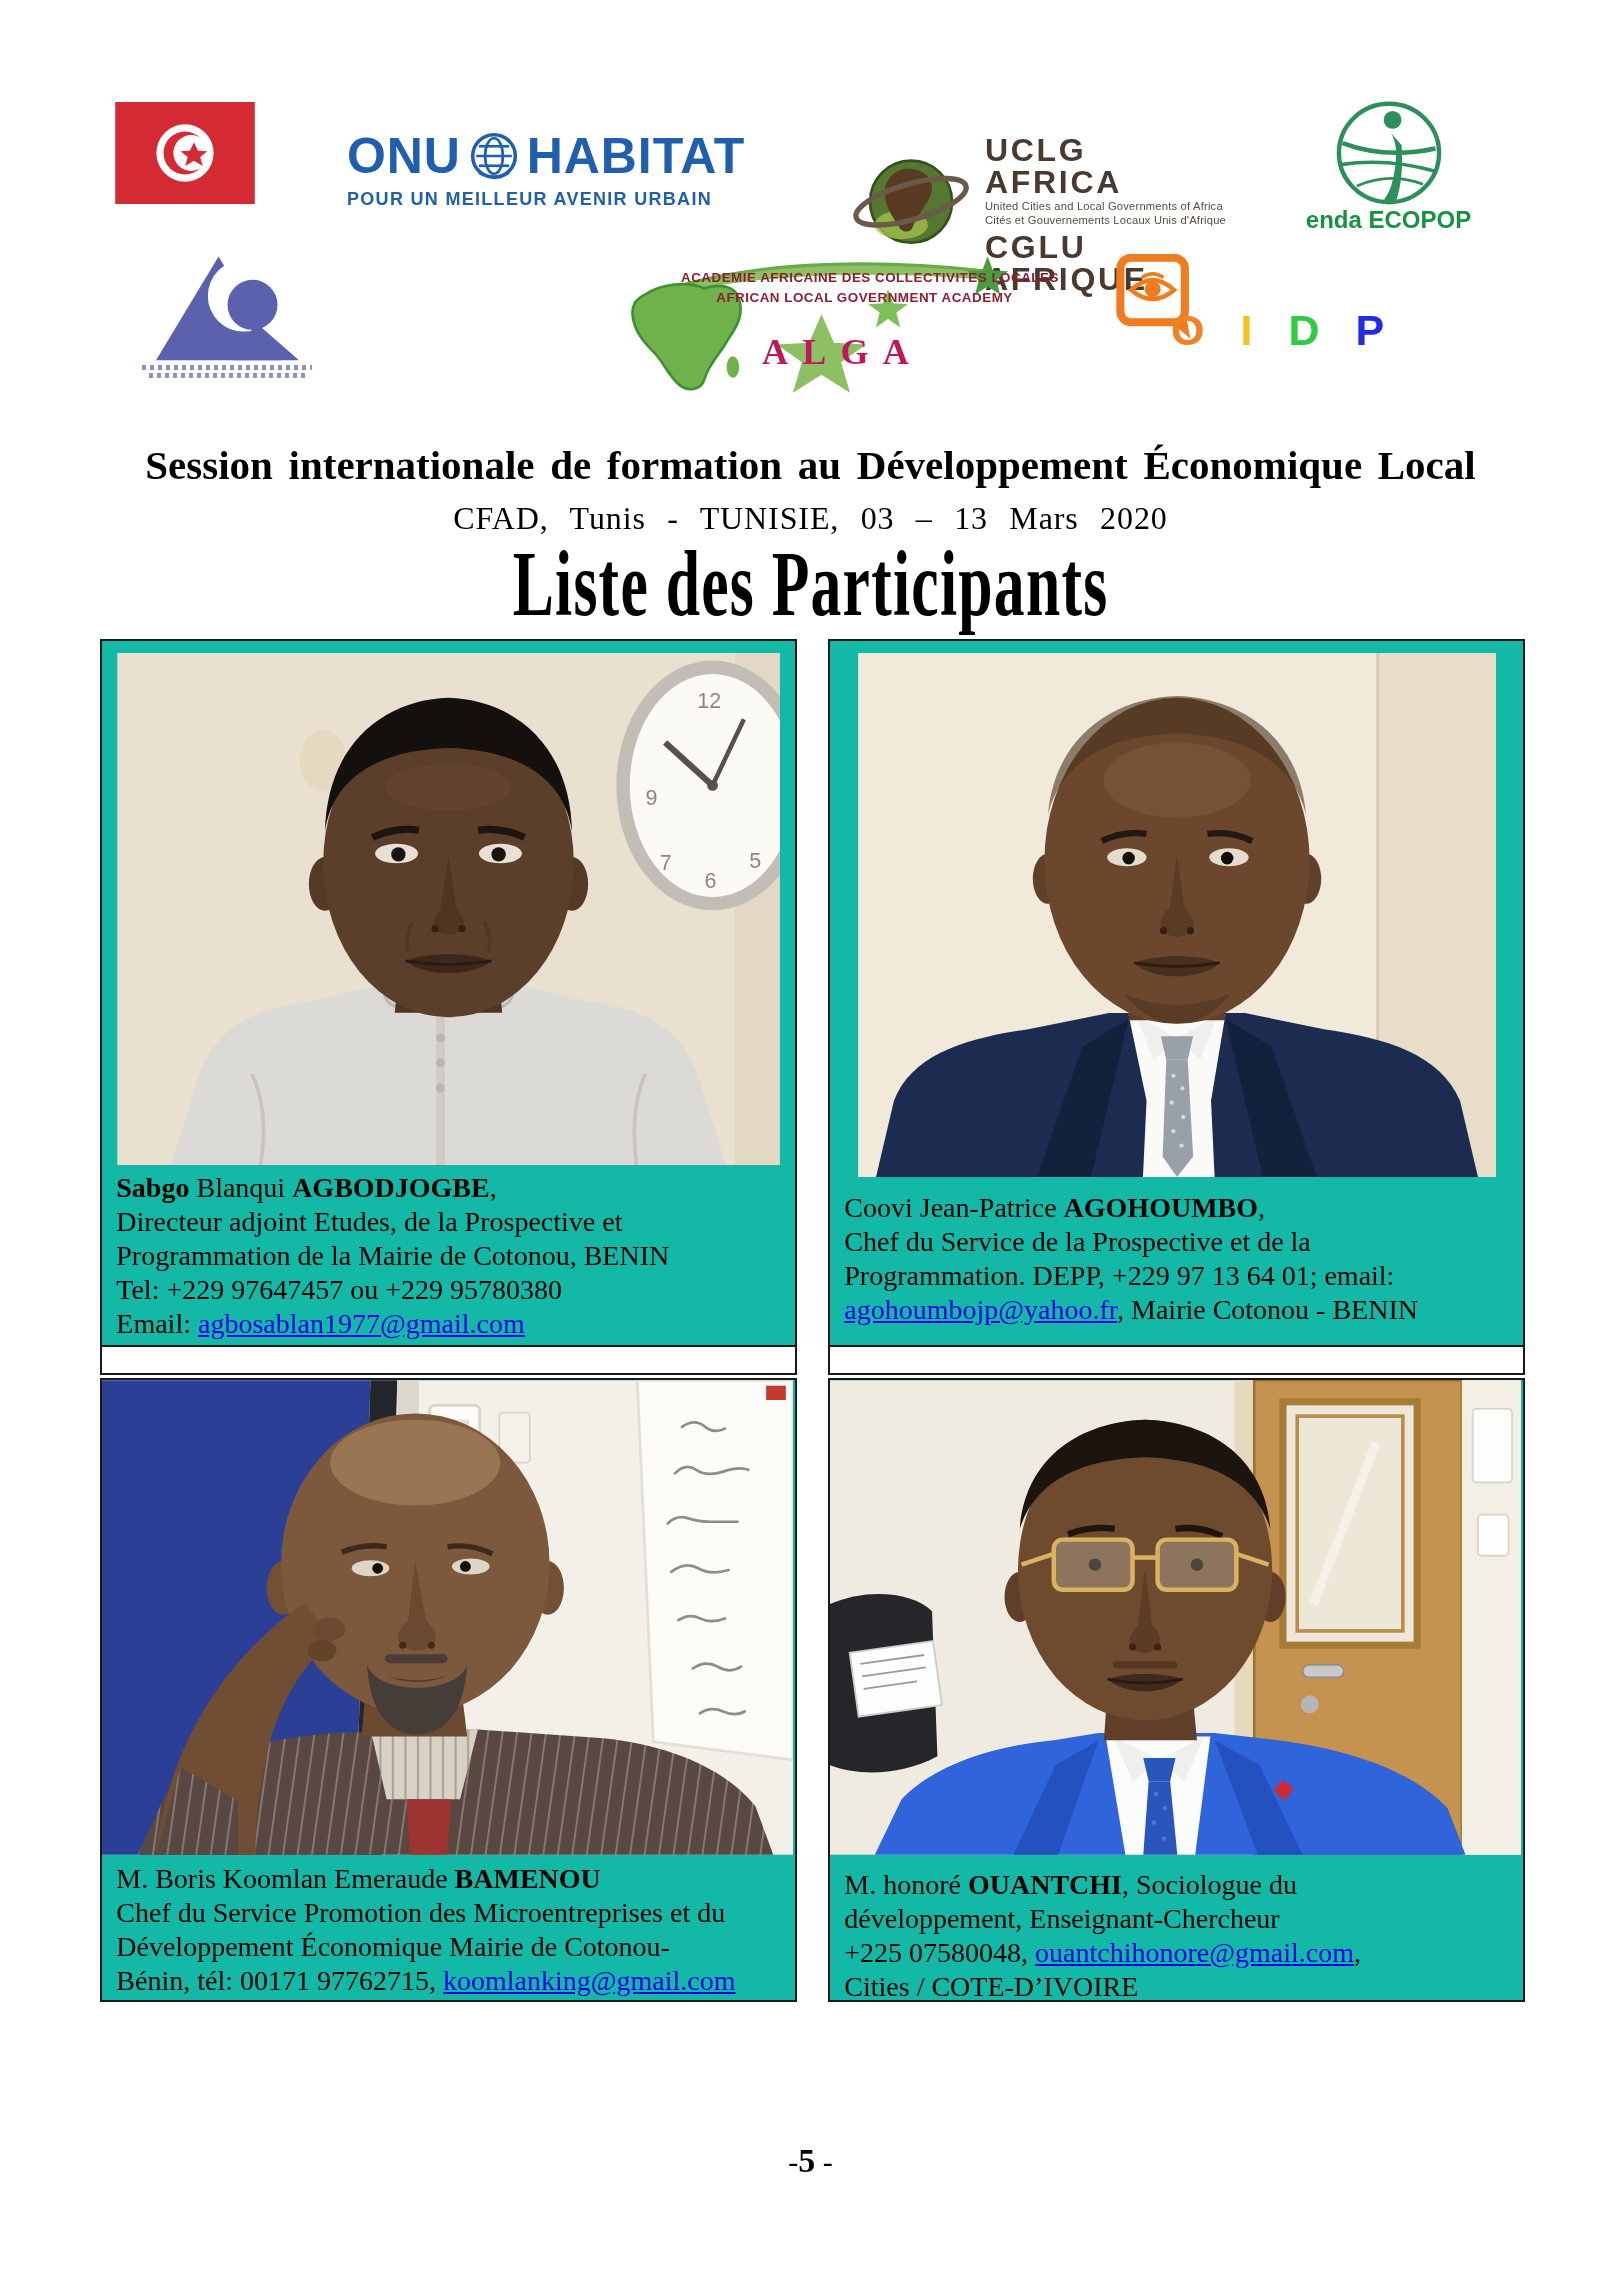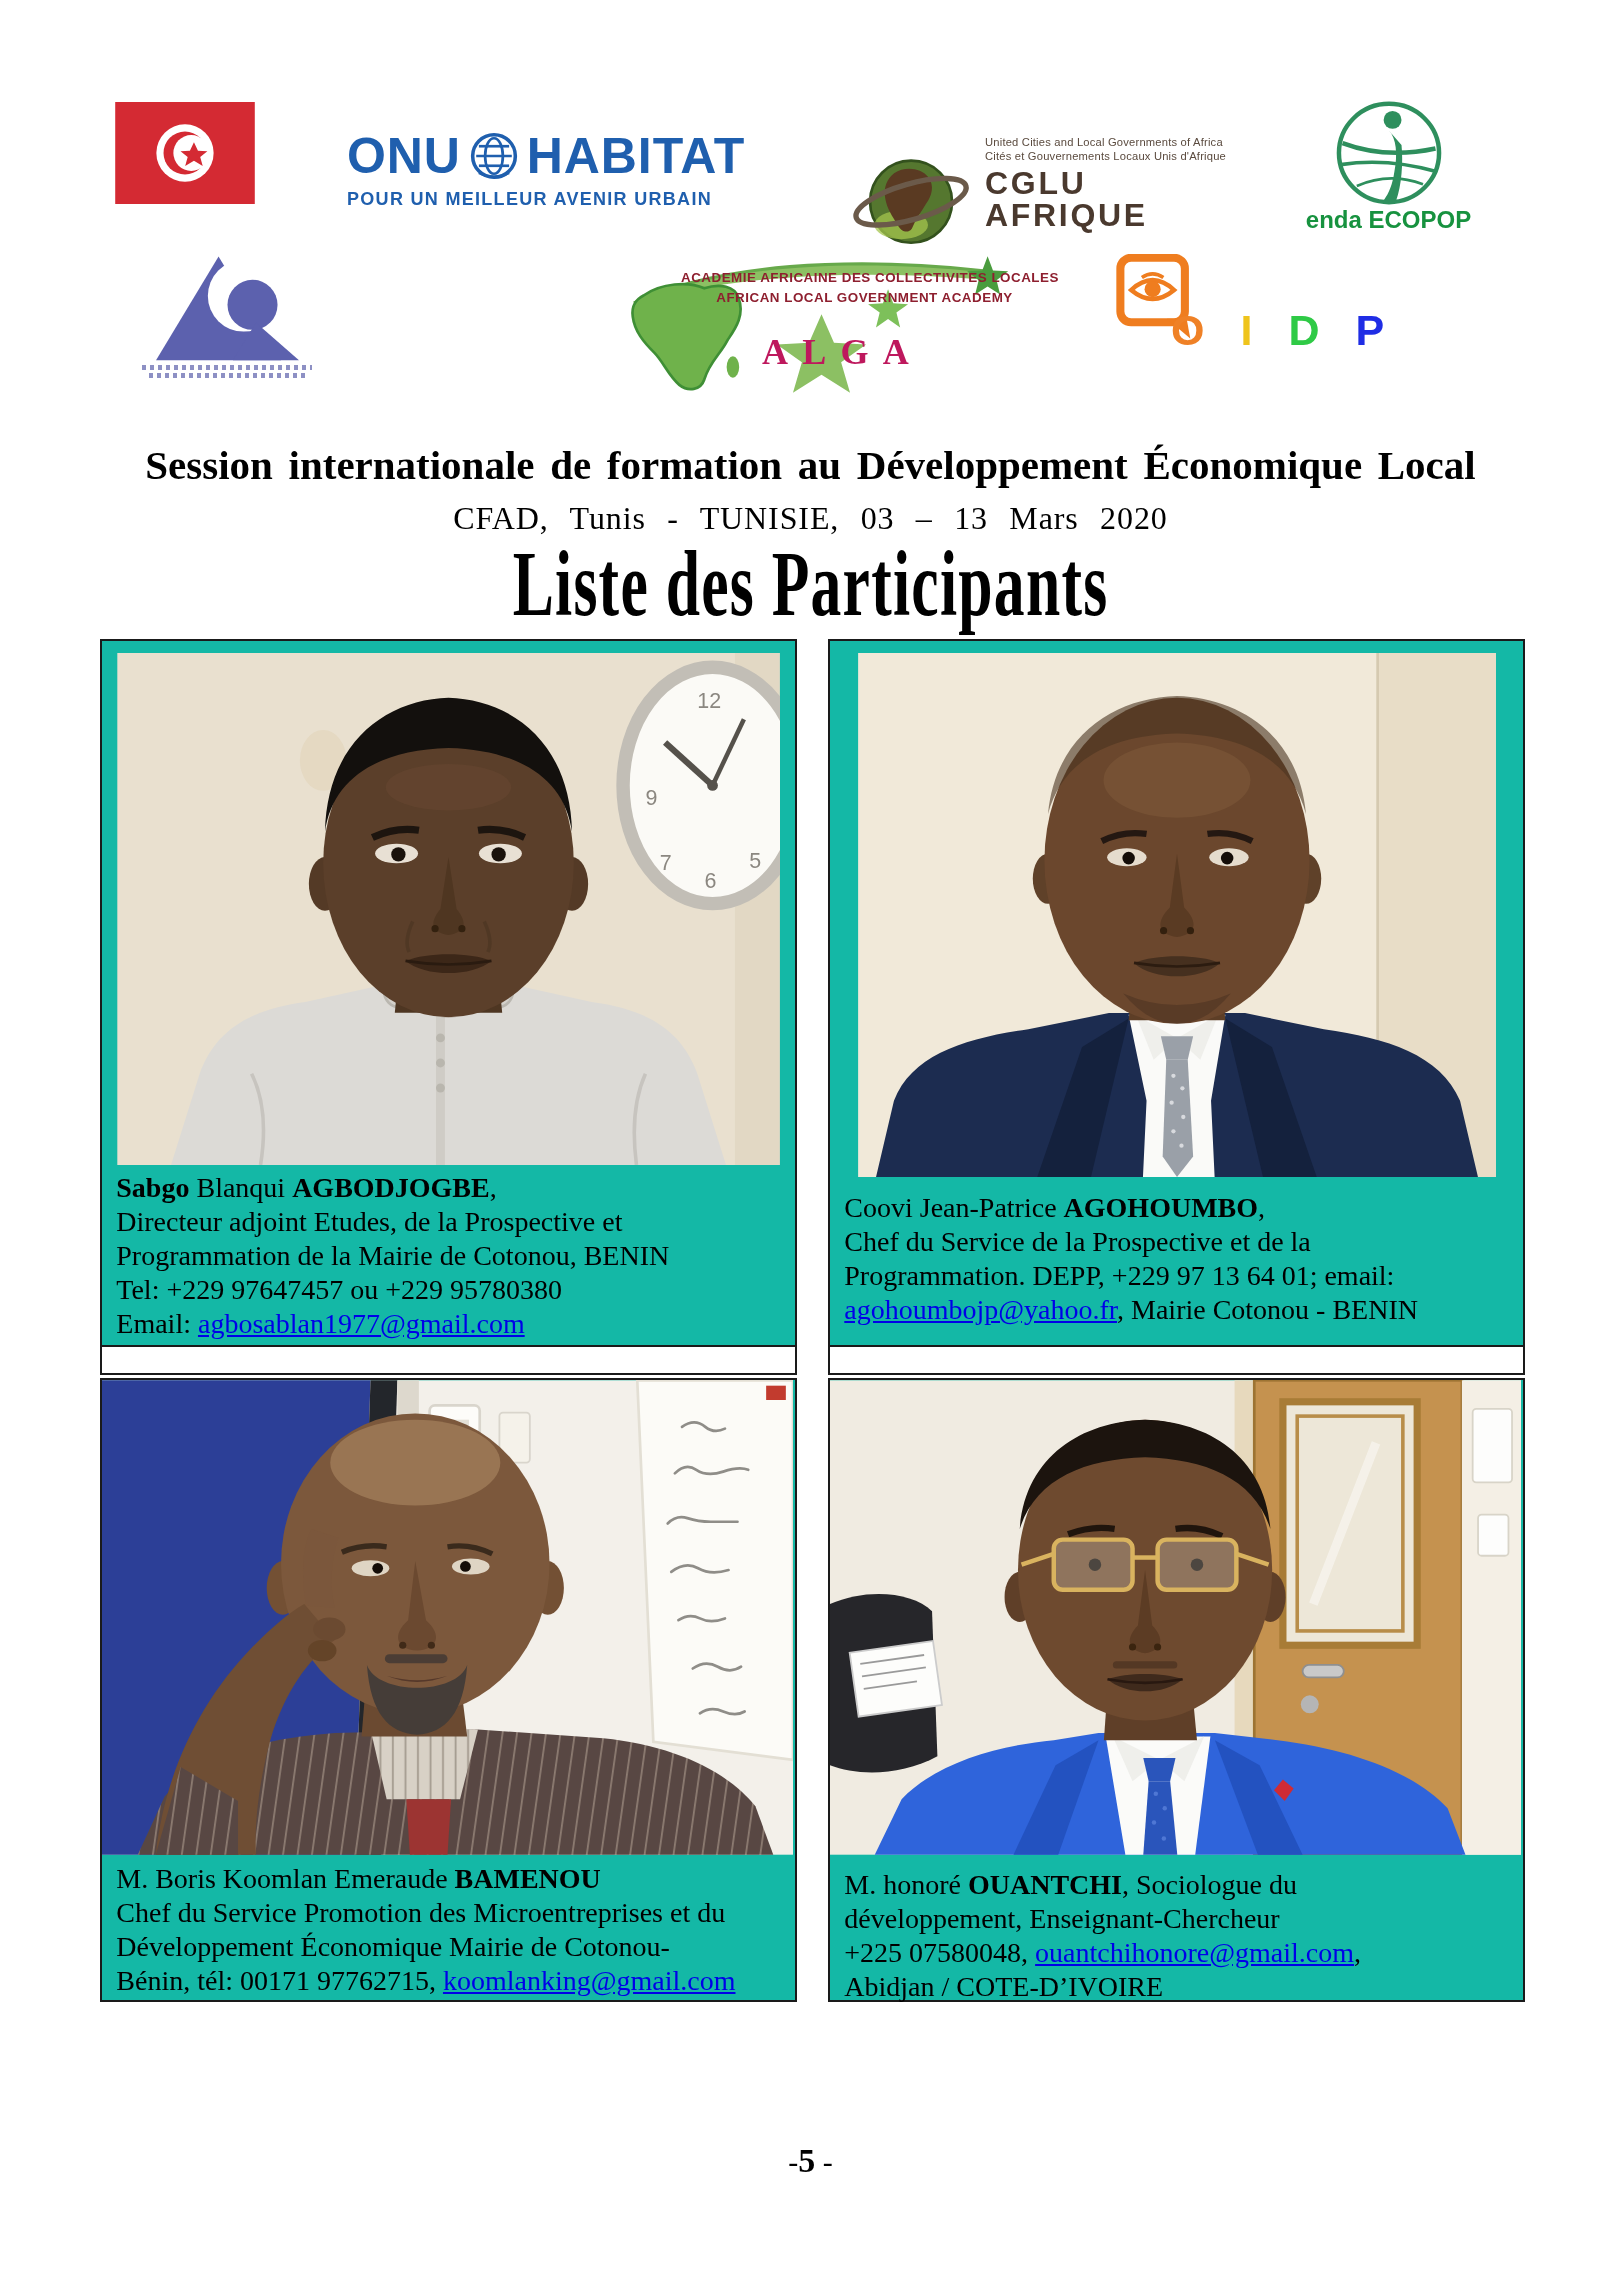--- a/index.html
+++ b/index.html
@@ -85,20 +85,21 @@
 
 <div class="logo-row" style="left:851px;top:134px;width:376px;">
   <svg class="abs" style="left:0;top:16px;" width="121" height="107" viewBox="0 0 135 120">
     <circle cx="67" cy="58" r="46" fill="#55772f"></circle>
     <circle cx="67" cy="58" r="46" fill="none" stroke="#33511d" stroke-width="3"></circle>
     <ellipse cx="56" cy="84" rx="30" ry="16" fill="#a4c44d" opacity=".75"></ellipse>
     <path d="M 48,26 C 60,18 78,20 86,30 C 94,40 90,52 84,60 C 78,70 72,78 68,88 C 64,94 56,92 52,84 C 46,74 40,66 38,54 C 36,42 40,32 48,26 Z" fill="#5a3a22"></path>
     <ellipse cx="67" cy="58" rx="64" ry="20" fill="none" stroke="#6b5a4a" stroke-width="6" transform="rotate(-16 67 58)"></ellipse>
   </svg>
   <div class="uclg-txt" style="margin-left:134px;">
+    <div class="uclg-big">UCLG AFRICA</div>
     <div class="uclg-small">United Cities and Local Governments of Africa</div>
     <div class="uclg-small">Cités et Gouvernements Locaux Unis d'Afrique</div>
     <div class="uclg-big" style="margin-top:5.4px;">CGLU AFRIQUE</div>
   </div>
 </div>
 
 <div class="logo-row" style="left:1290px;top:100px;width:197px;text-align:center;">
   <svg width="118" height="106" viewBox="0 0 132 118" style="display:block;margin:0 auto;">
     <ellipse cx="66" cy="59" rx="56" ry="55" fill="none" stroke="#2e8f5d" stroke-width="5"></ellipse>
     <circle cx="70" cy="22" r="10" fill="#2e8f5d"></circle>
@@ -375,19 +376,19 @@
         <line x1="338" y1="198" x2="366" y2="198" stroke="#d9b35f" stroke-width="5"></line>
         <line x1="250" y1="194" x2="214" y2="206" stroke="#d9b35f" stroke-width="5"></line>
         <line x1="454" y1="194" x2="490" y2="206" stroke="#d9b35f" stroke-width="5"></line>
         <path d="M 352,212 L 344,274 C 330,288 332,302 352,305 C 372,302 374,288 360,274 Z" fill="#5c3c24"></path>
         <circle cx="338" cy="298" r="4" fill="#3a240f"></circle>
           <circle cx="366" cy="298" r="4" fill="#3a240f"></circle>
         <path d="M 310,334 C 332,326 372,326 394,334 C 374,352 330,352 310,334 Z" fill="#3f2a1c"></path>
         <path d="M 310,334 q 42,8 84,0" fill="none" stroke="#281810" stroke-width="3"></path>
         <rect x="316" y="314" width="72" height="8" rx="4" fill="#241812" opacity=".35"></rect>
       </svg>
-      <div class="caption" style="padding-top:13px;"><span>M. honoré </span><span class="b">OUANTCHI</span><span>, Sociologue du</span><br><span>développement, Enseignant-Chercheur</span><br><span>+225 07580048, </span><a class="lnk" href="#">ouantchihonore@gmail.com</a><span>,</span><br><span>Abidjan / COTE-D’IVOIRE</span></div>
+      <div class="caption" style="padding-top:13px;"><span>M. honoré </span><span class="b">OUANTCHI</span><span>, Sociologue du</span><br><span>développement, Enseignant-Chercheur</span><br><span>+225 07580048, </span><a class="lnk" href="#">ouantchihonore@gmail.com</a><span>,</span><br><span>Cities / COTE-D’IVOIRE</span></div>
     </div>
   </div>
 </div>
 
 <div class="footer"><span>-</span><span class="num">5</span><span> -</span></div>
 
 
 </body></html>

